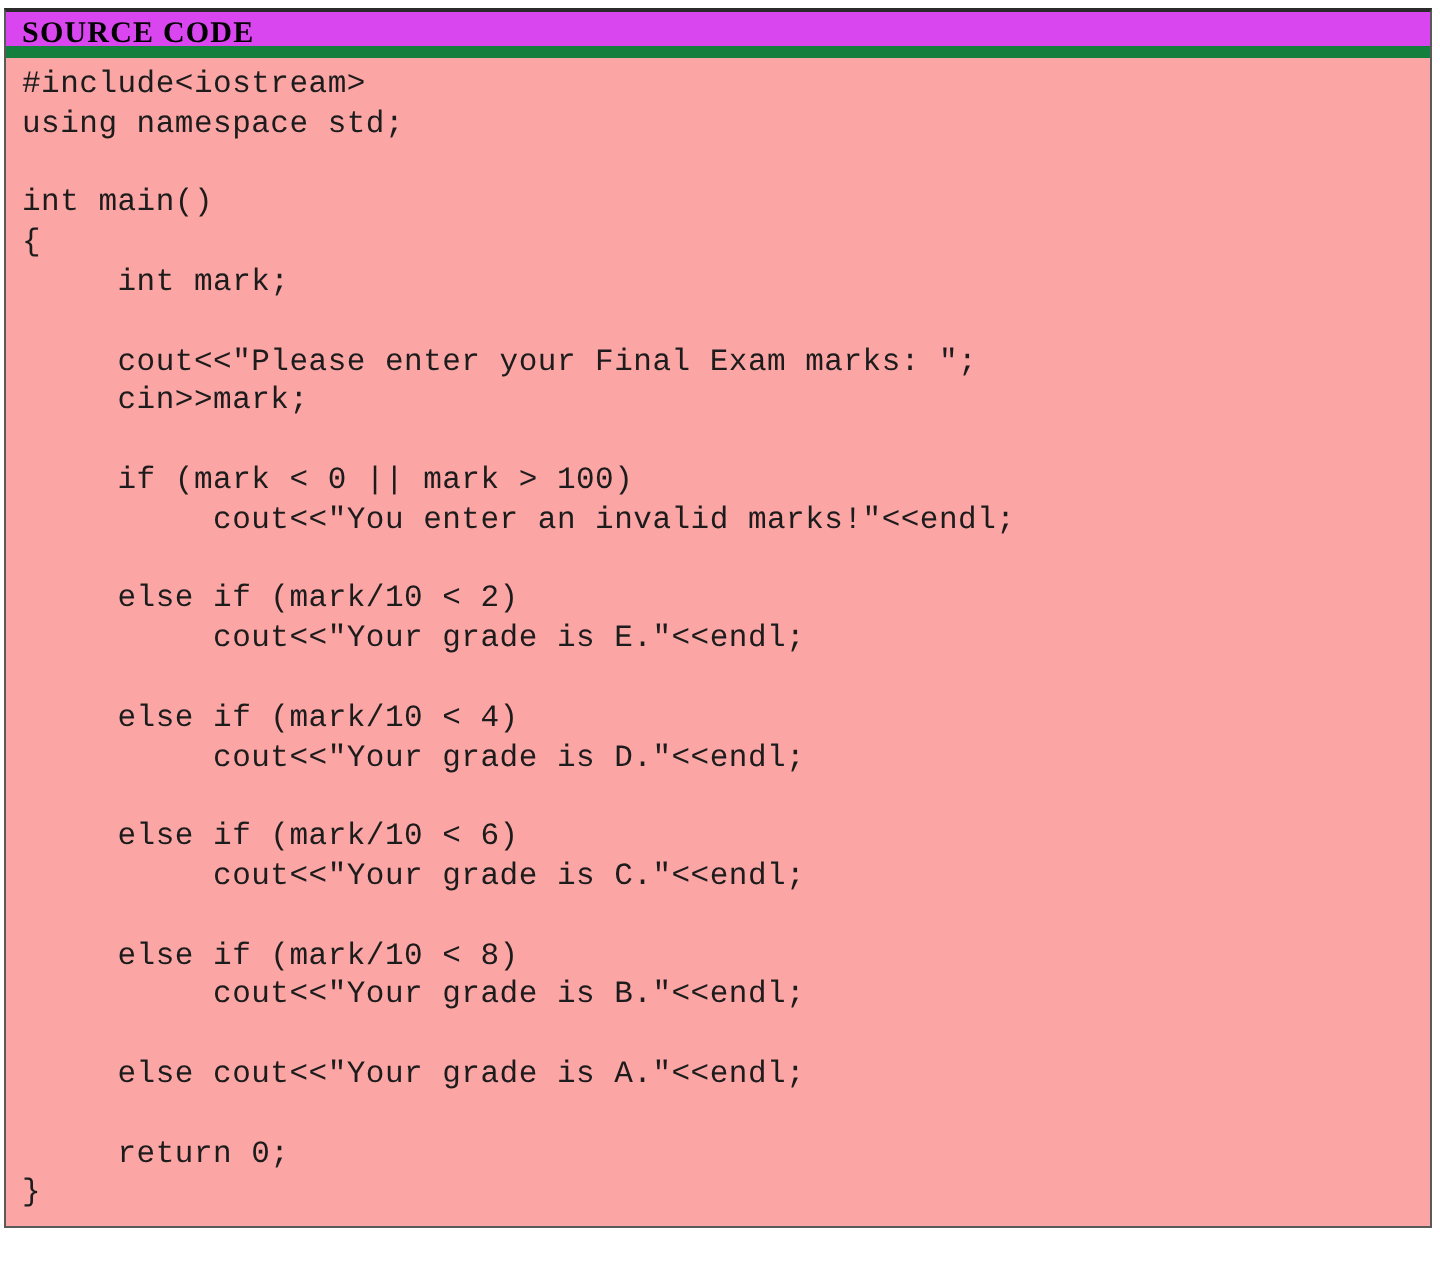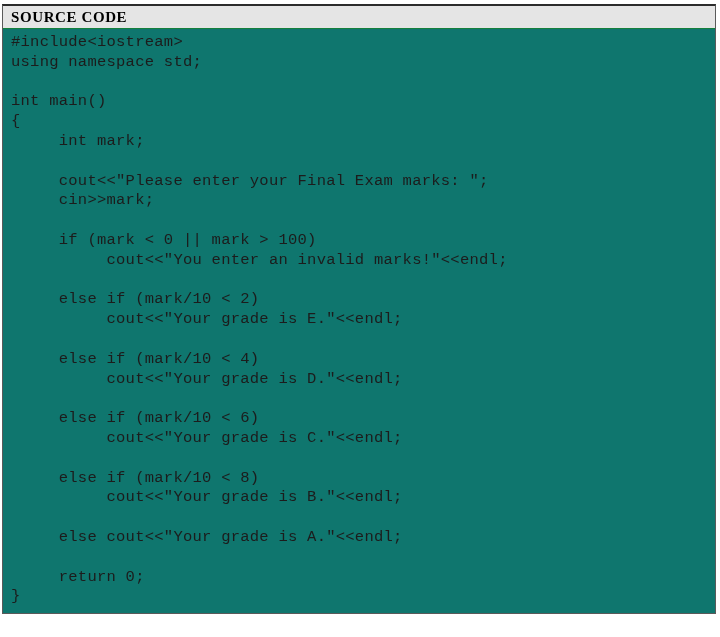--- a/index.html
+++ b/index.html
@@ -26,41 +26,41 @@
     left: 2px;
     top: 4px;
     width: 714px;
     border: 1px solid #5a5a5a;
     border-top: 2px solid #2b2b2b;
     box-sizing: border-box;
     background: #ffffff;
   }
 
   .table-header {
-    background: #e5e5e5;
-    border-bottom: 1px solid #15803d;
+    background: #d946ef;
+    border-bottom: 6px solid #15803d;
     height: 23px;
     box-sizing: border-box;
     padding: 2px 0 0 8px;
     overflow: hidden;
   }
 
   .table-header-label {
     font-family: "Liberation Serif", serif;
     font-weight: bold;
     font-size: 15px;
     letter-spacing: 0.6px;
     color: #000000;
     line-height: 19px;
     display: inline-block;
     white-space: pre;
   }
 
   .code-body {
-    background: #0f766e;
+    background: #fca5a5;
     padding: 4px 0 6px 8px;
     box-sizing: border-box;
   }
 
   .code-lines {
     font-family: "Liberation Mono", "DejaVu Sans Mono", monospace;
     font-size: 15.5px;
     line-height: 19.8px;
     color: #1c1c1c;
     white-space: pre;

